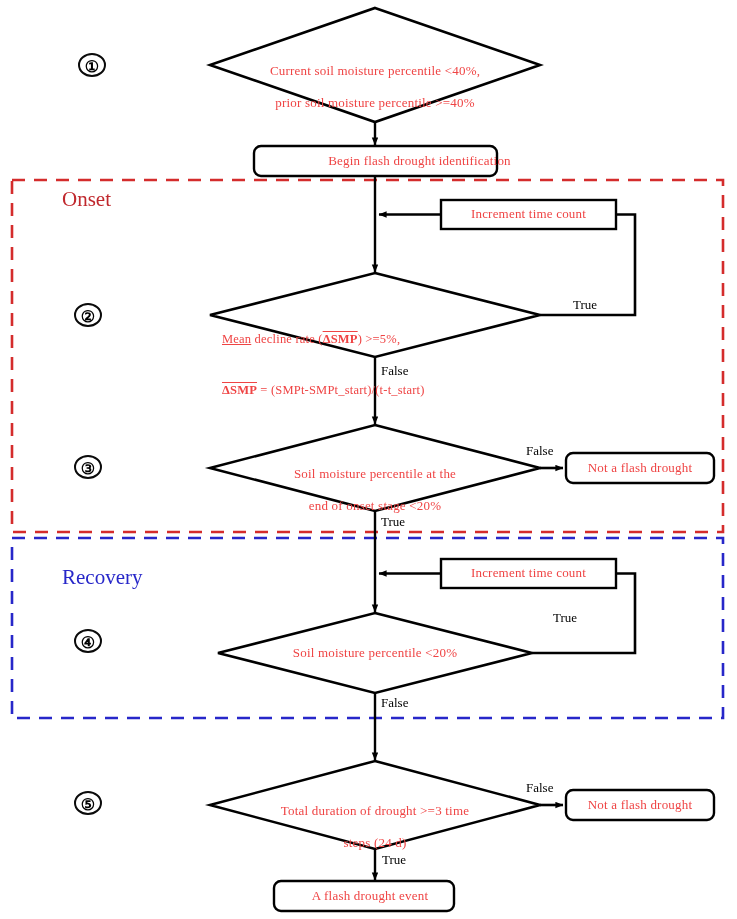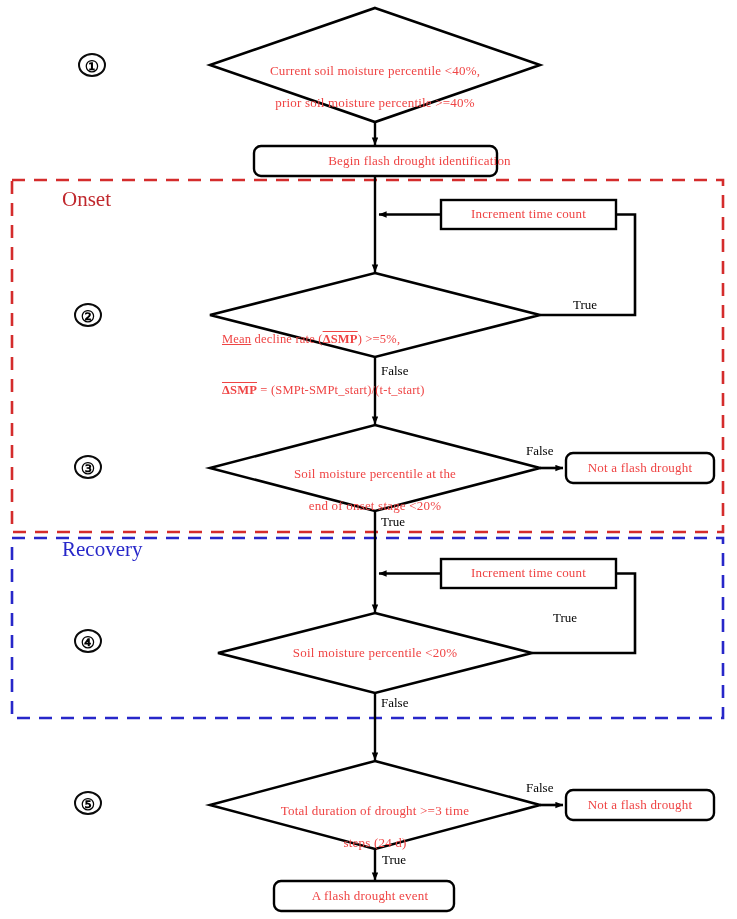--- a/index.html
+++ b/index.html
@@ -130,21 +130,21 @@
     <rect x="274" y="881" width="180" height="30" rx="7" ry="7" fill="#fff" stroke="#000" stroke-width="2.4"></rect>
   </svg>
 
   <div class="step-circle" style="left:78px; top:53px;">①</div>
   <div class="step-circle" style="left:74px; top:303px;">②</div>
   <div class="step-circle" style="left:74px; top:455px;">③</div>
   <div class="step-circle" style="left:74px; top:629px;">④</div>
   <div class="step-circle" style="left:74px; top:791px;">⑤</div>
 
   <div class="stage-label stage-onset" style="left:22px; top:190px;">Onset</div>
-  <div class="stage-label stage-recovery" style="left:22px; top:540px;text-align:right;">Recovery</div>
+  <div class="stage-label stage-recovery" style="left:22px; top:568px;text-align:right;">Recovery</div>
 
   <div class="node-text" style="left:215px; top:47px; width:320px;">
     <div>Current soil moisture percentile &lt;40%,</div>
     <div>prior soil moisture percentile &gt;=40%</div>
   </div>
 
   <div class="node-text" style="left:254px; top:153px; width:243px;padding-left:44px;">Begin  flash drought identification</div>
 
   <div class="node-text" style="left:441px; top:206px; width:175px;">Increment  time  count</div>
 

